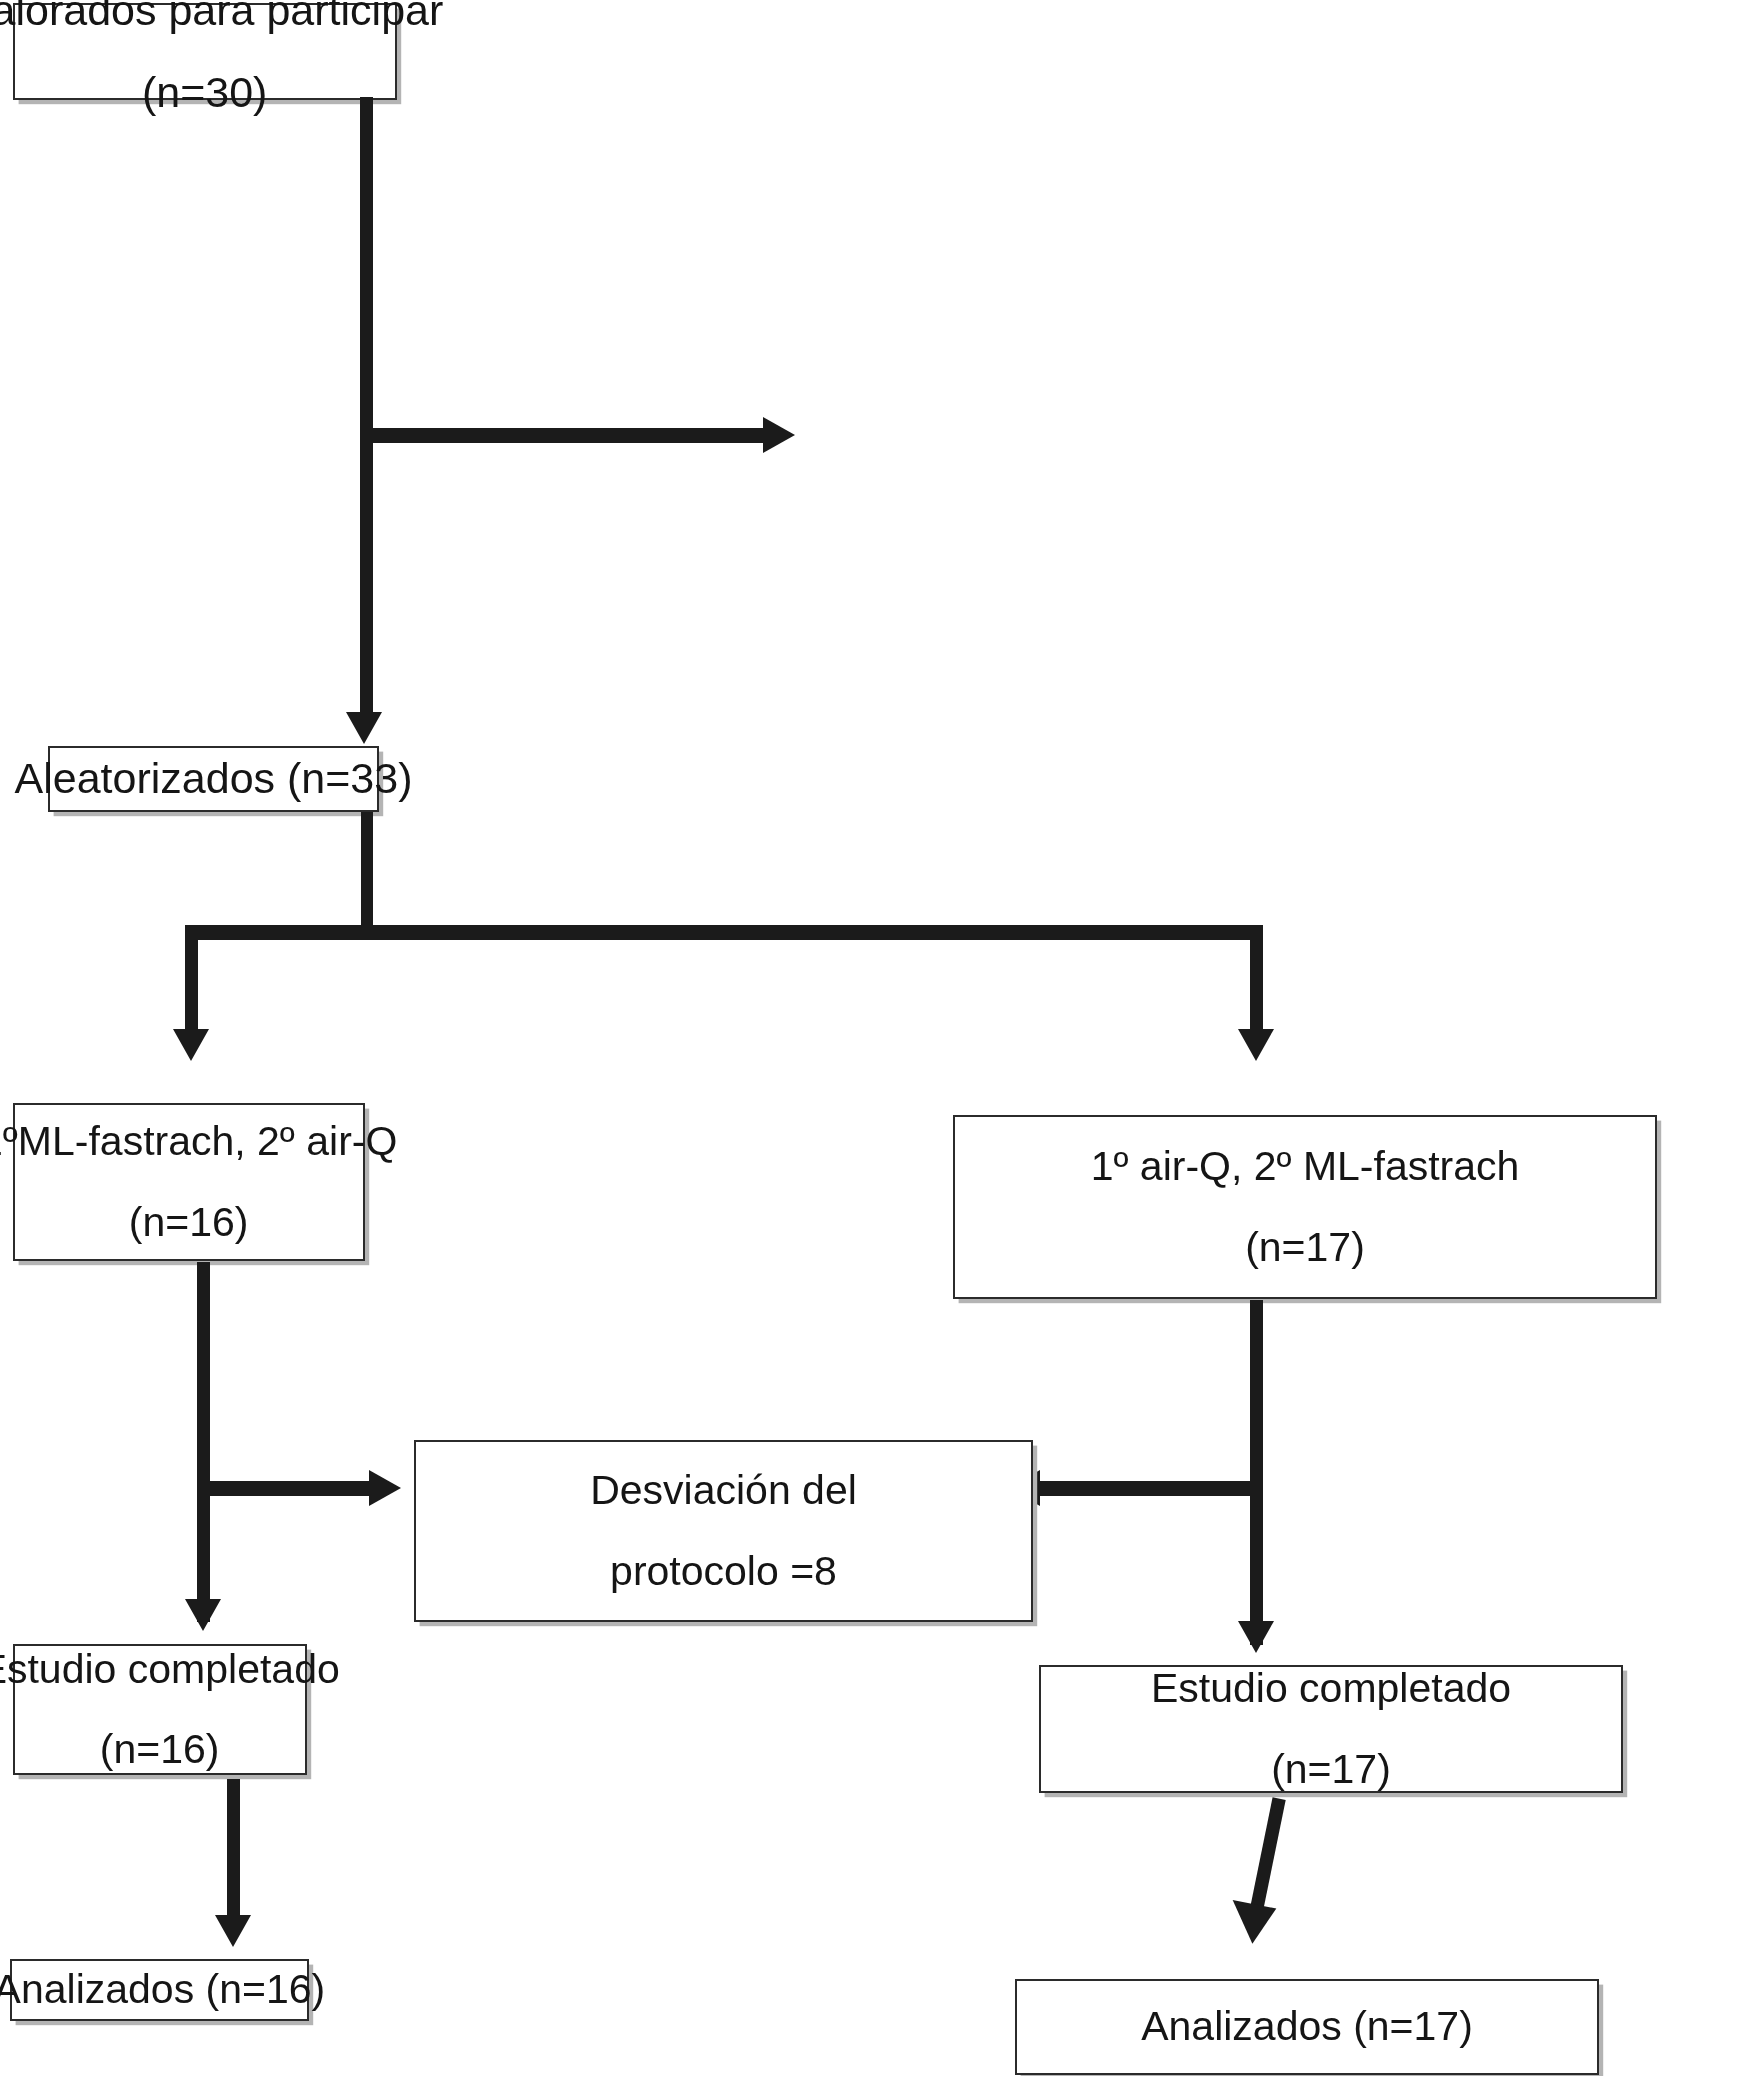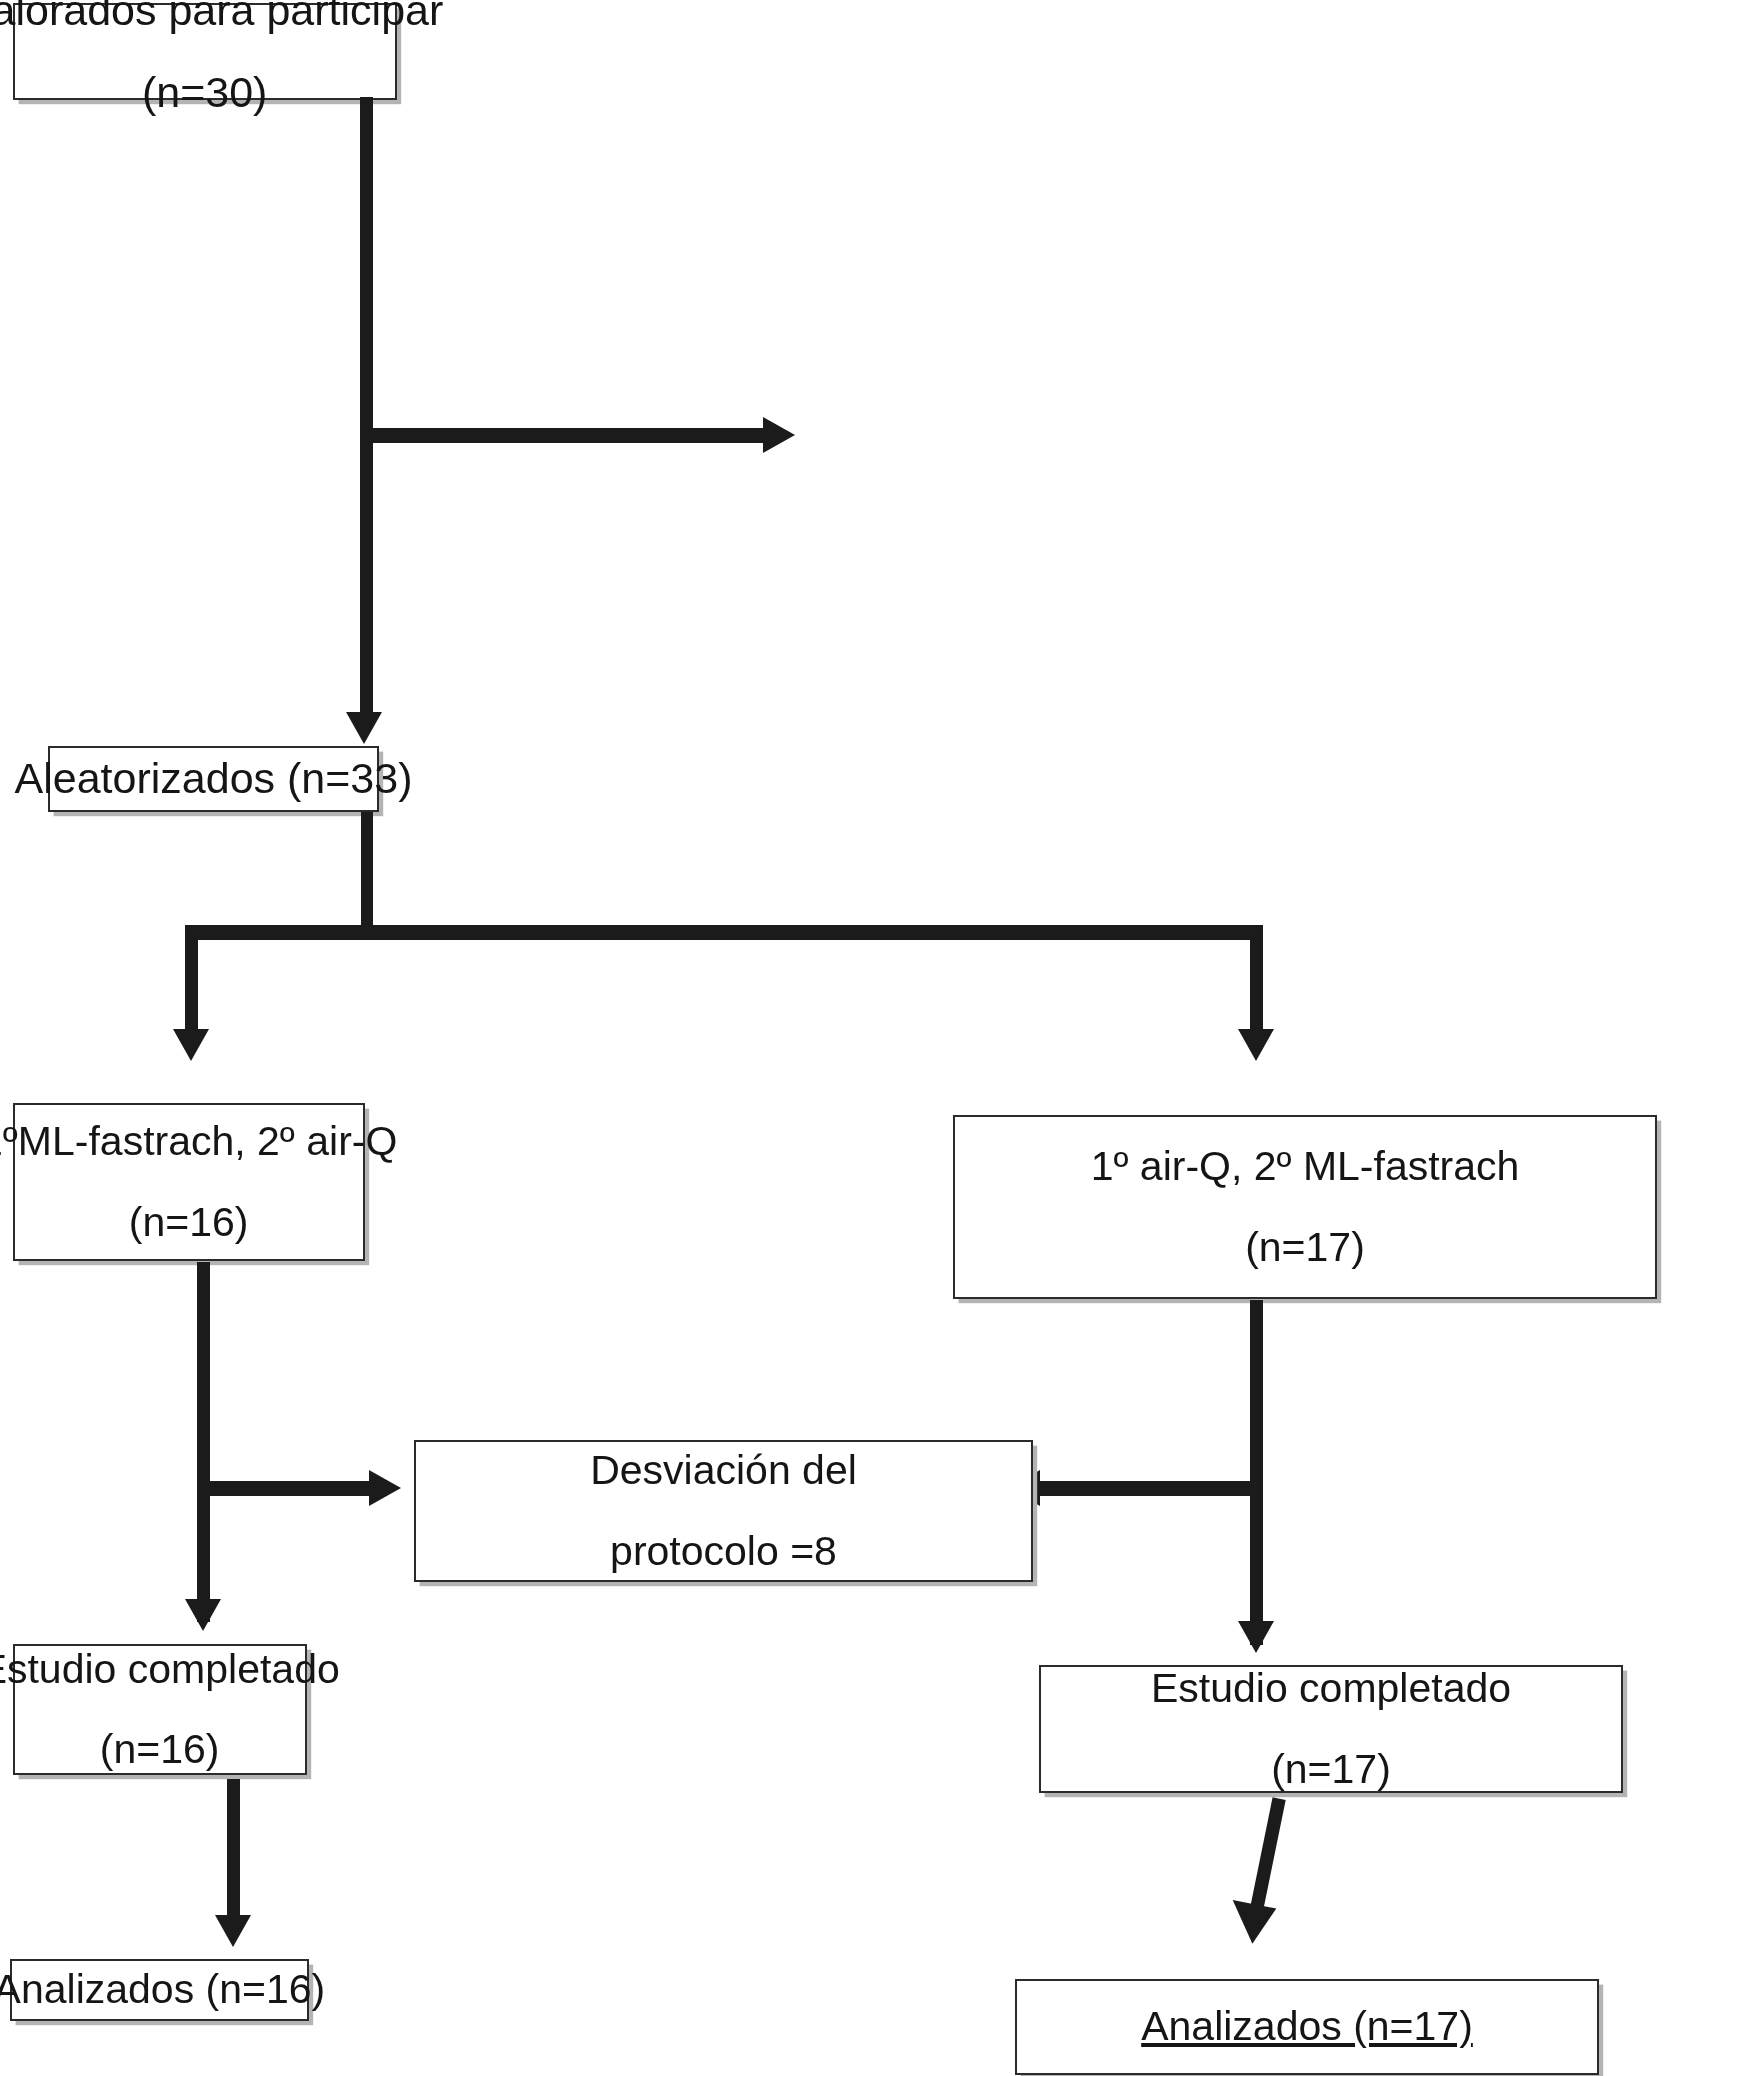--- a/index.html
+++ b/index.html
@@ -158,21 +158,21 @@
 
   <div class="hline" style="left:204px; top:1481px; width:169px; height:14.8px;"></div>
   <div class="arrow-head arrow-right" style="left:369px; top:1470px;"></div>
 
   <div class="vline" style="left:1250px; top:1300px; width:13.4px; height:345px;"></div>
   <div class="arrow-head arrow-down" style="left:1238px; top:1621px;"></div>
 
   <div class="hline" style="left:1039px; top:1481px; width:218px; height:14.8px;"></div>
   <div class="arrow-head arrow-left" style="left:1008px; top:1470px;"></div>
 
-  <div class="box two-line fs-mid" style="left:414px; top:1440px; width:619px; height:142px;">
+  <div class="box two-line fs-mid" style="left:414px; top:1440px; width:619px; height:182px;">
     <span class="line">Desviación del</span>
     <span class="line">protocolo =8</span>
   </div>
 
   <div class="box two-line fs-mid" style="left:12.7px; top:1644px; width:294px; height:131px;">
     <span class="line">Estudio completado</span>
     <span class="line">(n=16)</span>
   </div>
 
   <div class="box two-line fs-mid" style="left:1039px; top:1665px; width:584px; height:128px;">
@@ -185,18 +185,18 @@
 
   <svg class="slant-arrow" style="left:1224px; top:1793px;" width="99" height="162" viewBox="0 0 140 230">
     <line x1="78" y1="8" x2="45" y2="170" stroke="#1b1b1b" stroke-width="19" stroke-linecap="butt"></line>
     <polygon points="40,214 12,152 74,164" fill="#1b1b1b"></polygon>
   </svg>
 
   <div class="box one-line fs-mid" style="left:9.9px; top:1959px; width:299px; height:62px;">
     <span class="line">Analizados (n=16)</span>
   </div>
 
-  <div class="box one-line fs-mid" style="left:1015px; top:1979px; width:584px; height:96px;text-decoration:underline;">
+  <div class="box one-line fs-mid" style="left:1015px; top:1979px; width:584px; height:96px;">
     <span class="line">Analizados (n=17)</span>
   </div>
 
 </div>
 
 
 </body></html>

